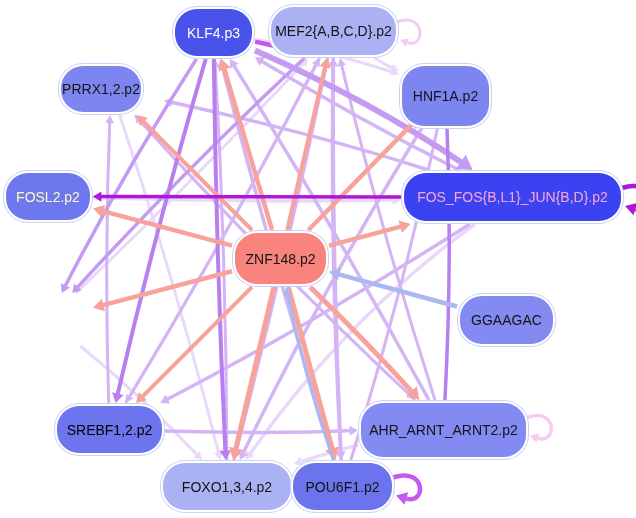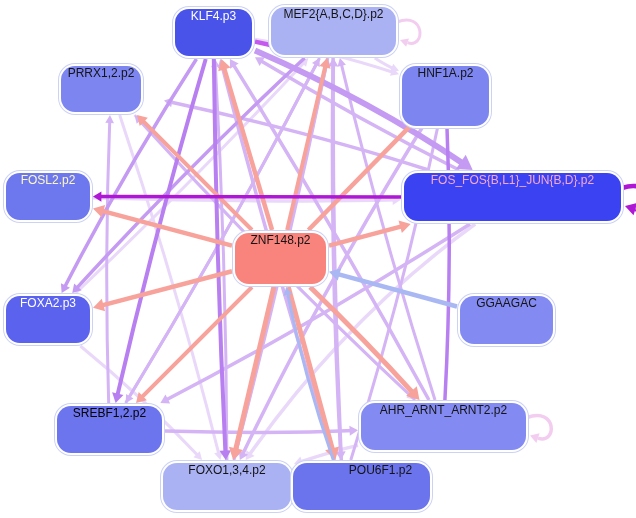--- a/index.html
+++ b/index.html
@@ -2,24 +2,24 @@
 <html><head>
 <meta charset="utf-8">
 <style>
   html,body{margin:0;padding:0;background:#ffffff;}
   #stage{
     position:relative;width:636px;height:518px;background:#ffffff;overflow:hidden;
     font-family:"Liberation Sans","DejaVu Sans",sans-serif;
   }
   #edges{position:absolute;left:0;top:0;}
   .node{
-    position:absolute;display:flex;align-items:flex-start;justify-content:center;
-    border-radius:14px;
+    position:absolute;display:flex;align-items:center;justify-content:center;
+    border-radius:22px;
     box-shadow:0 0 0 2px #ffffff,0 0 0 3px #ccd2f3;
-    font-size:12px;
+    font-size:14px;
     cursor:pointer;
     z-index:2;
   }
   .node span{white-space:nowrap;padding:0 6px;}
 </style>
 </head>
 <body>
 
 <div id="stage">
   <svg id="edges" width="636" height="518">
@@ -254,28 +254,25 @@
     </div>
   <div class="node" style="left: 404px; top: 173px; width: 217px; height: 48px; background: rgb(58, 66, 242); color: #f9a8d4;">
       <span>FOS_FOS{B,L1}_JUN{B,D}.p2</span>
     </div>
   <div class="node" style="left: 235px; top: 233px; width: 91px; height: 51px; background: rgb(249, 131, 125); color: rgb(20, 20, 20);">
       <span>ZNF148.p2</span>
     </div>
   <div class="node" style="left: 460px; top: 296px; width: 93px; height: 48px; background: rgb(131, 139, 242); color: rgb(20, 20, 20);">
       <span>GGAAGAC</span>
     </div>
-  <div class="node" style="left: 6px; top: 296px; width: 84px; height: 47px; background: rgb(90, 98, 238); color: rgb(255, 255, 255);">
-      <span>FOXA2.p3</span>
-    </div>
   <div class="node" style="left: 57px; top: 406px; width: 105px; height: 47px; background: rgb(109, 117, 238); color: #000000;">
       <span>SREBF1,2.p2</span>
     </div>
-  <div class="node" style="left: 361px; top: 403px; width: 165px; height: 47px; background: rgb(131, 139, 242); color: rgb(20, 20, 20);">
+  <div class="node" style="left: 361px; top: 403px; width: 165px; height: 54px; background: rgb(131, 139, 242); color: rgb(20, 20, 20);">
       <span>AHR_ARNT_ARNT2.p2</span>
     </div>
   <div class="node" style="left: 163px; top: 463px; width: 128px; height: 47px; background: rgb(170, 178, 244); color: rgb(20, 20, 20);">
       <span>FOXO1,3,4.p2</span>
     </div>
-  <div class="node" style="left: 293px; top: 463px; width: 99px; height: 47px; background: rgb(107, 116, 236); color: rgb(20, 20, 20); padding-left: 38px;">
+  <div class="node" style="left: 293px; top: 463px; width: 99px; height: 47px; background: rgb(107, 116, 236); color: rgb(20, 20, 20);">
       <span>POU6F1.p2</span>
     </div>
 </div>
 
 </body></html>

